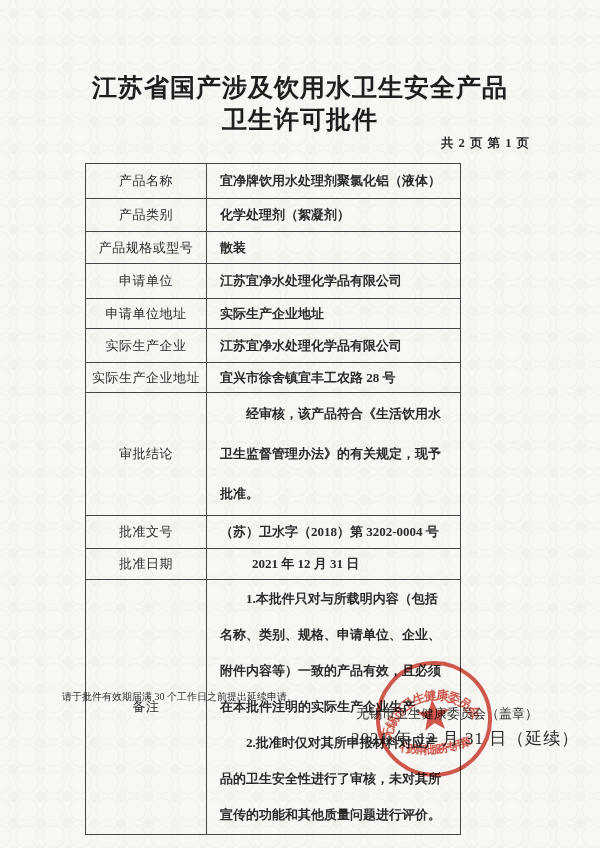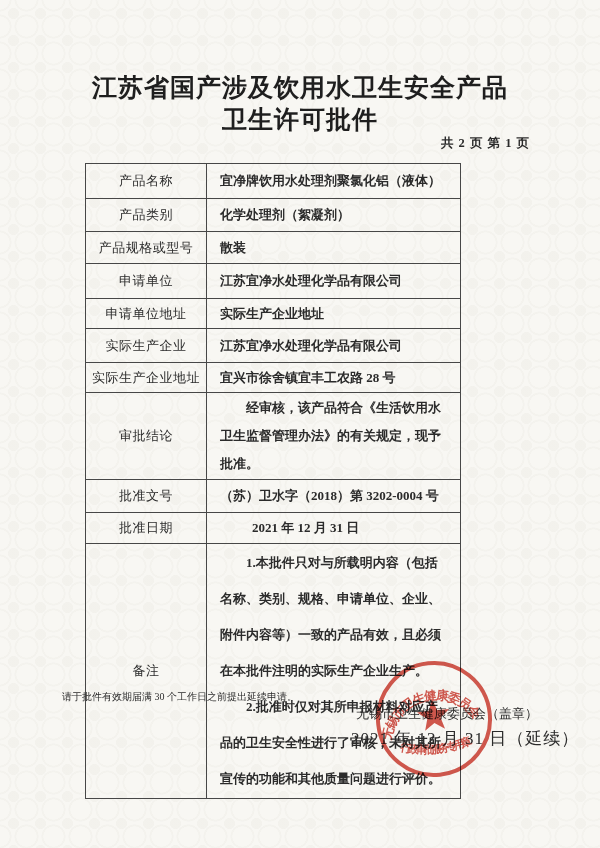--- a/index.html
+++ b/index.html
@@ -35,21 +35,21 @@
     border:1px solid #474747; vertical-align:middle;
     overflow:hidden;
   }
   td.lbl{ width:116px; text-align:center; padding:0 2px; letter-spacing:0.5px;}
   td.val{ padding:1px 10px 1px 13px;font-weight:bold; }
   tr.r1 td{height:32px} tr.r2 td{height:30px} tr.r3 td{height:29px}
   tr.r4 td{height:32px} tr.r5 td{height:27px} tr.r6 td{height:31px}
   tr.r7 td{height:27px} tr.r8 td{height:56px} tr.r9 td{height:30px}
   tr.r10 td{height:28px} tr.r11 td{height:26px} tr.r12 td{height:158px}
   td.val-indent{ padding-left:45px; }
-  .para{ margin:0; text-indent:2em; line-height:28px; }
+  .para{ margin:0; text-indent:2em; line-height:40px; }
   .remark-para{ margin:0; text-indent:2em; line-height:36px; }
   .foot-note{
     position:absolute; left:62px; top:690px; font-size:10px;
   }
   .sign-authority{
     position:absolute; left:356px; top:705px; font-size:13px;
   }
   .sign-date{
     position:absolute; left:351px; top:727px; font-size:17px; letter-spacing:1px;
   }

